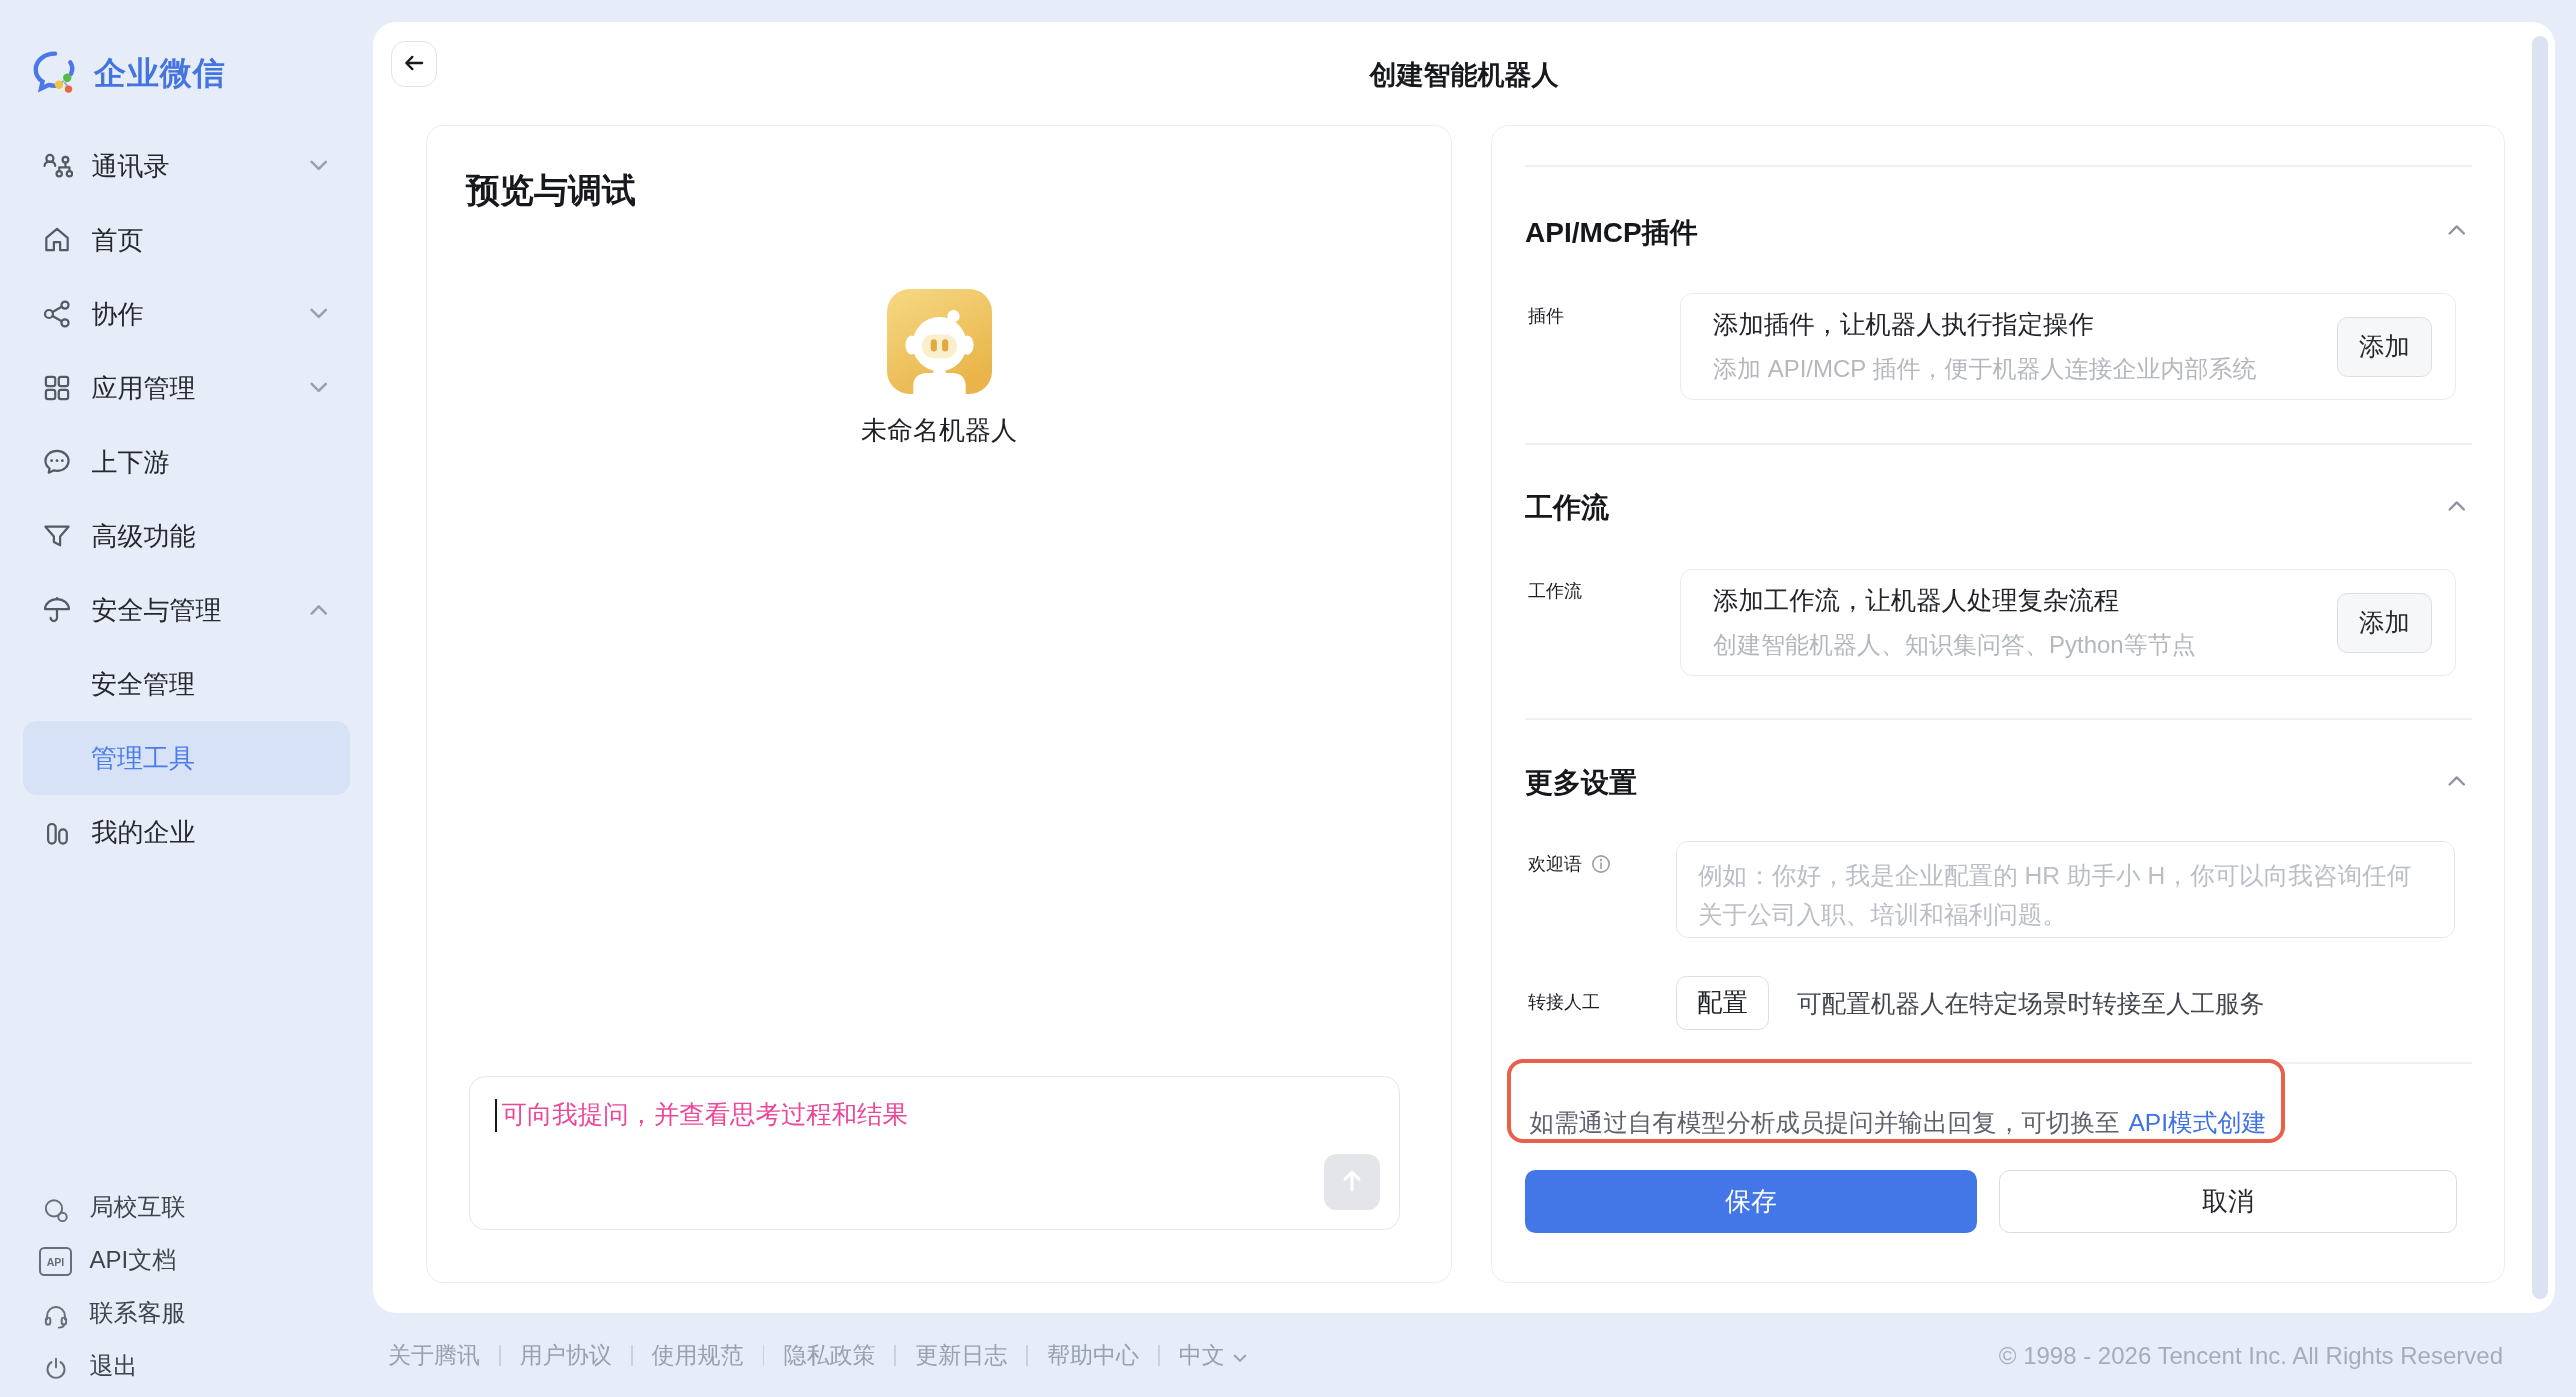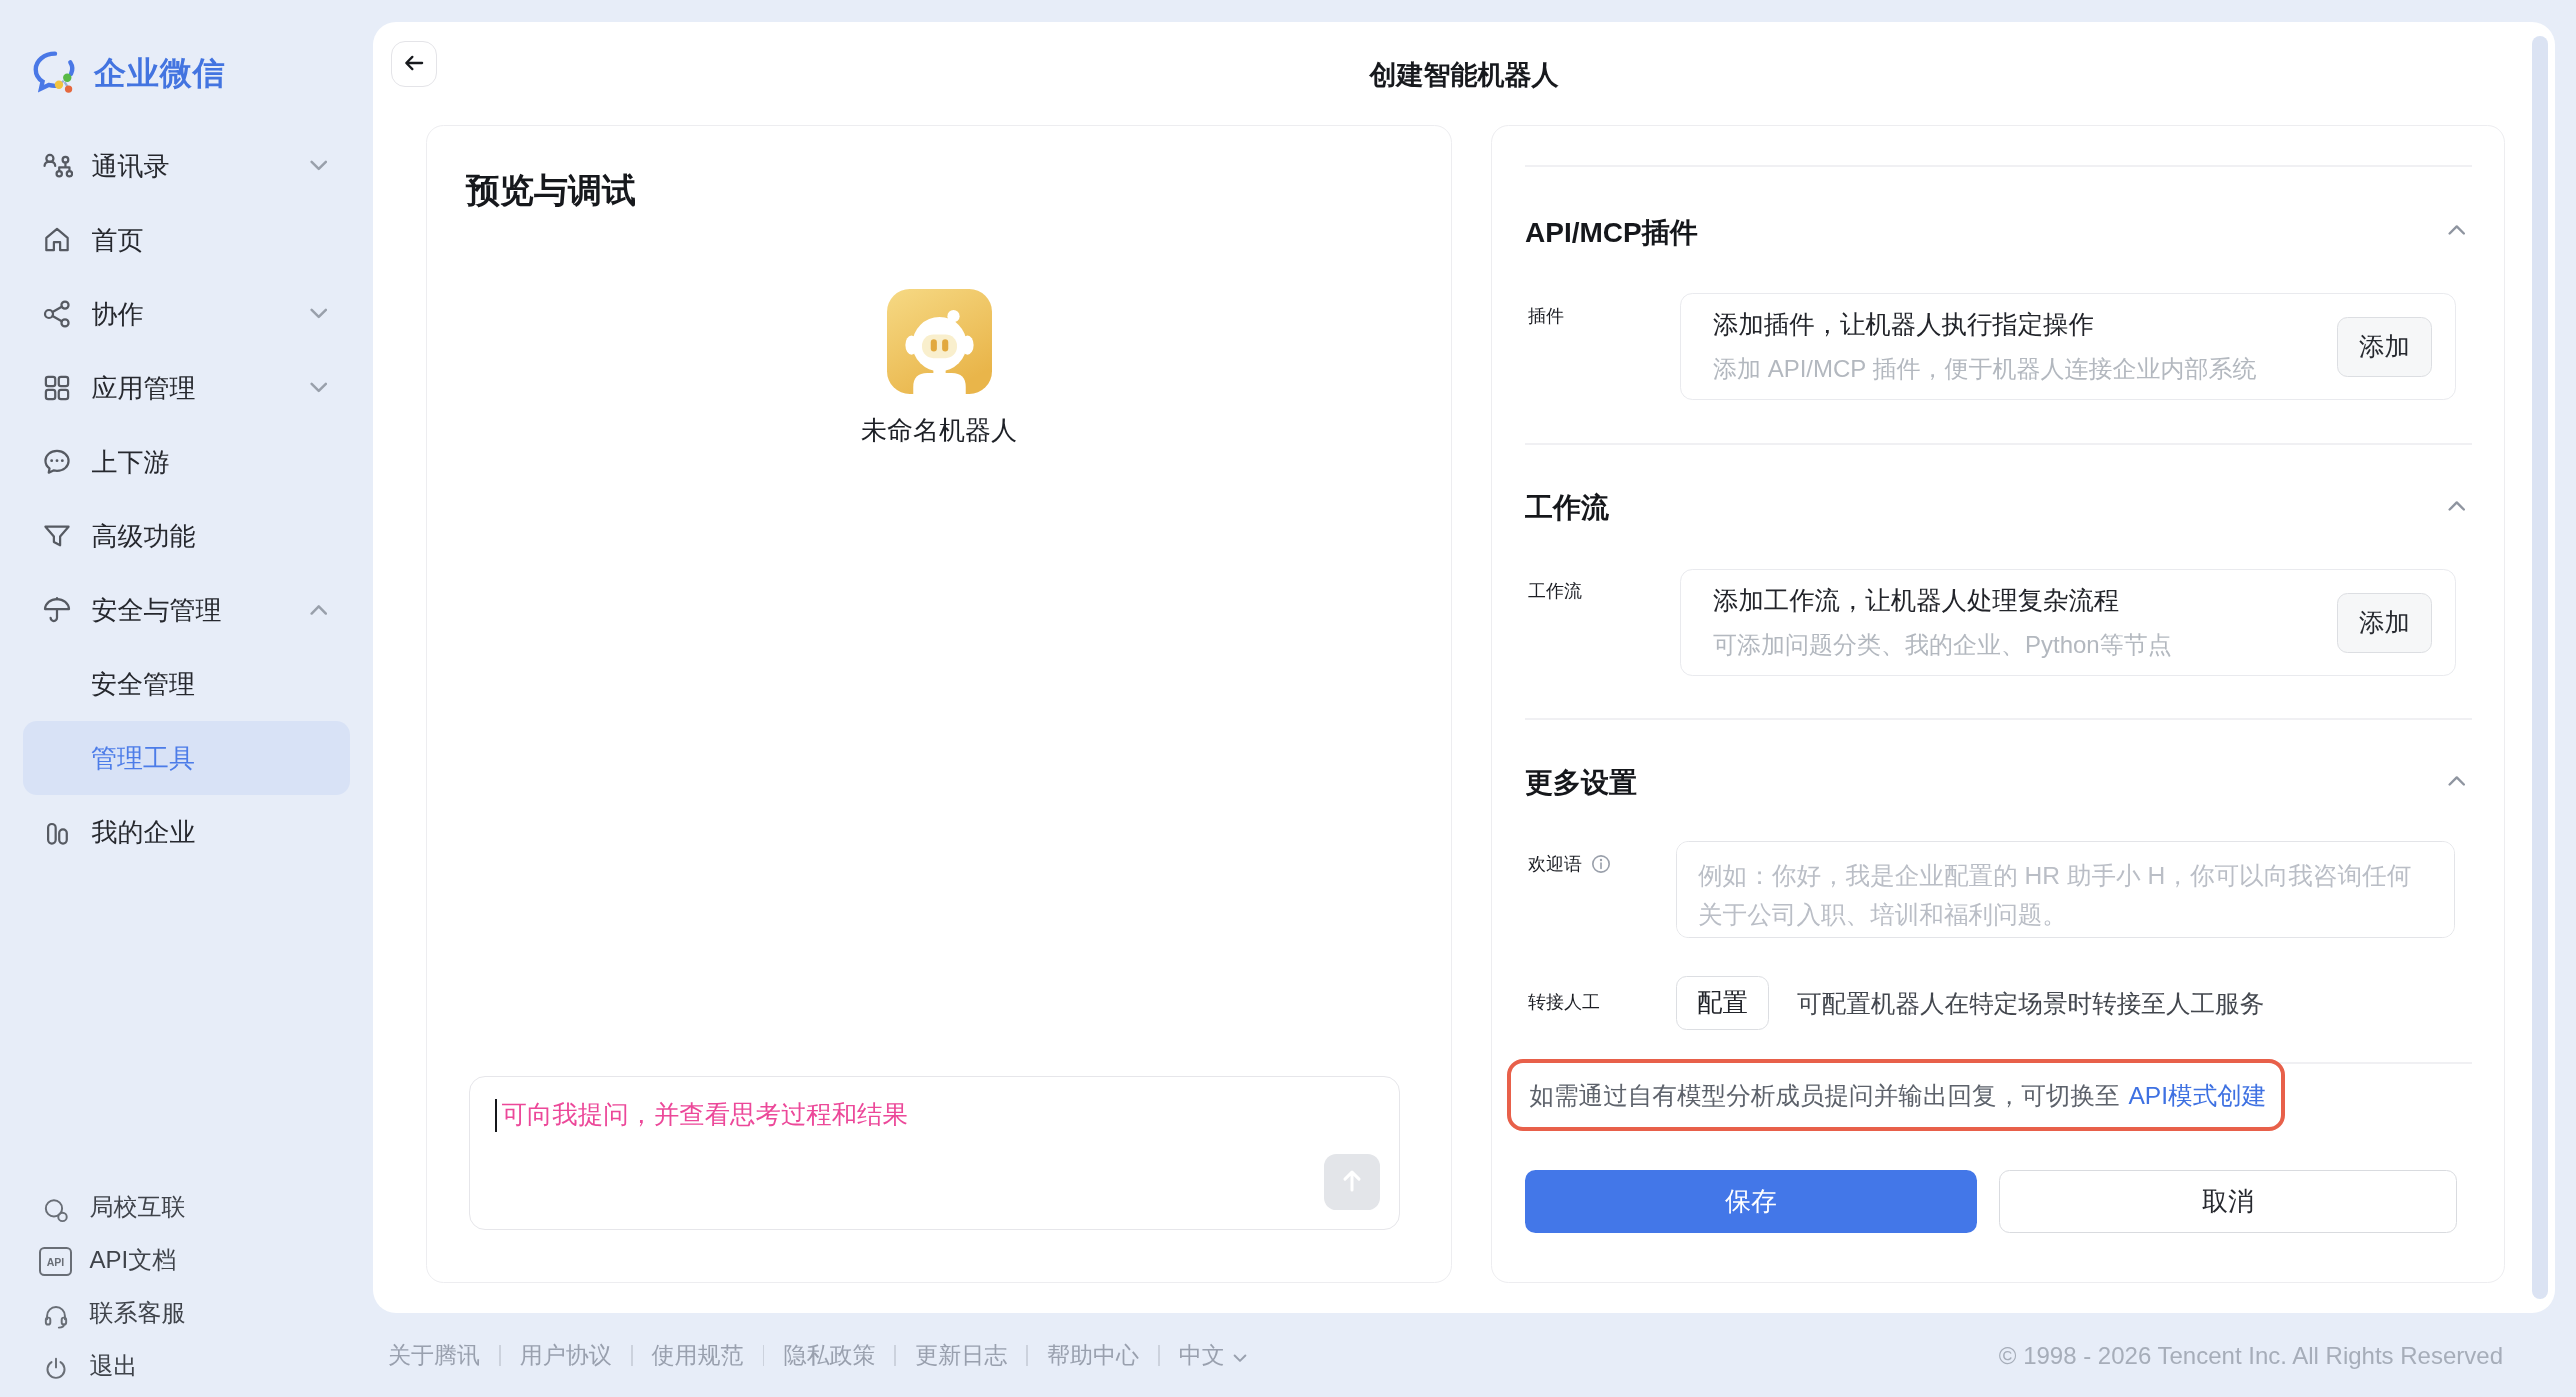--- a/index.html
+++ b/index.html
@@ -46,21 +46,21 @@
   .sec-chev{position:absolute;right:39px;color:#8f95a0;display:flex;cursor:pointer;}
   .row-label{position:absolute;left:36px;font-size:18px;color:#1c1e24;display:flex;align-items:center;gap:8.8px;}
   .add-card{position:absolute;left:188px;width:776px;height:107px;border:1.8px solid #e9eaee;border-radius:12.3px;display:flex;flex-direction:column;justify-content:center;padding-left:32px;box-sizing:border-box;}
   .add-card .t{font-size:25.4px;color:#22242a;}
   .add-card .s{font-size:24px;color:#b3b8bf;margin-top:10.5px;}
   .add-btn{position:absolute;right:23px;top:50%;transform:translateY(-50%);width:95px;height:60px;background:#f6f7f8;border:1.8px solid #dcdee2;border-radius:10.5px;font-size:25.4px;color:#26292f;display:flex;align-items:center;justify-content:center;cursor:pointer;box-sizing:border-box;}
   .welcome-area{position:absolute;left:184px;top:715px;width:779px;height:97px;border:1.8px solid #e3e4e8;border-radius:12.3px;box-sizing:border-box;padding:14px 21px;font-size:24.6px;line-height:39px;color:#33363c;resize:none;font-family:inherit;background:#fff;outline:none;}
   .welcome-area::placeholder{color:#babec6;}
   .config-btn{position:absolute;left:184px;top:850px;width:93px;height:54px;border:1.8px solid #dcdee2;border-radius:10.5px;background:#fff;font-size:25.4px;color:#212329;display:flex;align-items:center;justify-content:center;cursor:pointer;box-sizing:border-box;}
   .handoff-desc{position:absolute;left:305px;top:850px;height:54px;display:flex;align-items:center;font-size:24.6px;color:#43474e;}
-  .notice-box{position:absolute;left:15px;top:933px;width:778px;height:72px;border:4.4px solid #e8604a;border-radius:16px;background:#fff;display:flex;align-items:center;padding-left:18.4px;box-sizing:border-box;z-index:2;}
+  .notice-box{position:absolute;left:15px;top:933px;width:778px;height:84px;border:4.4px solid #e8604a;border-radius:16px;background:#fff;display:flex;align-items:flex-end;padding-left:18.4px;box-sizing:border-box;z-index:2;}
   .notice-text{font-size:24.6px;color:#5d626b;}
   .notice-link{font-size:24.6px;color:#3e71e2;margin-left:8.8px;cursor:pointer;}
   .btn-save{position:absolute;left:33px;top:1044px;width:452px;height:63px;background:#4377e8;border-radius:10.5px;color:#fff;font-size:26px;display:flex;align-items:center;justify-content:center;cursor:pointer;}
   .btn-cancel{position:absolute;left:507px;top:1044px;width:458px;height:63px;background:#fff;border:1.8px solid #d9dbdf;border-radius:10.5px;color:#26282e;font-size:26px;display:flex;align-items:center;justify-content:center;box-sizing:border-box;cursor:pointer;}
 
   
   .page-footer{position:absolute;left:0;right:0;top:1313px;height:85px;display:flex;align-items:center;justify-content:space-between;padding:0 73px 0 388px;box-sizing:border-box;}
   .f-links{display:flex;align-items:center;font-size:23px;color:#99a0ae;}
   .f-links .lnk{cursor:pointer;}
   .vsep{width:1.8px;height:21px;background:#ccd2dd;margin:0 19px;}
@@ -308,21 +308,21 @@
 
       <div class="sec-h" style="top:363px">工作流</div>
       <span class="sec-chev" style="top:374px">
         <svg viewBox="0 0 16 10" width="17.5" height="11.4" fill="none" stroke="currentColor" stroke-width="2.2" stroke-linecap="round" stroke-linejoin="round">
             <path d="M1.5 8.5 L8 2 L14.5 8.5"></path>
           </svg>
       </span>
       <div class="row-label" style="top:453px">工作流</div>
       <div class="add-card" style="top:443px">
         <div class="t">添加工作流，让机器人处理复杂流程</div>
-        <div class="s">可添加问题分类、我的企业、Python等节点</div>
+        <div class="s">创建智能机器人、知识集问答、Python等节点</div>
         <div class="add-btn">添加</div>
       </div>
 
       <div class="rp-divider" style="top:592px"></div>
 
       <div class="sec-h" style="top:638px">更多设置</div>
       <span class="sec-chev" style="top:649px">
         <svg viewBox="0 0 16 10" width="17.5" height="11.4" fill="none" stroke="currentColor" stroke-width="2.2" stroke-linecap="round" stroke-linejoin="round">
             <path d="M1.5 8.5 L8 2 L14.5 8.5"></path>
           </svg>

